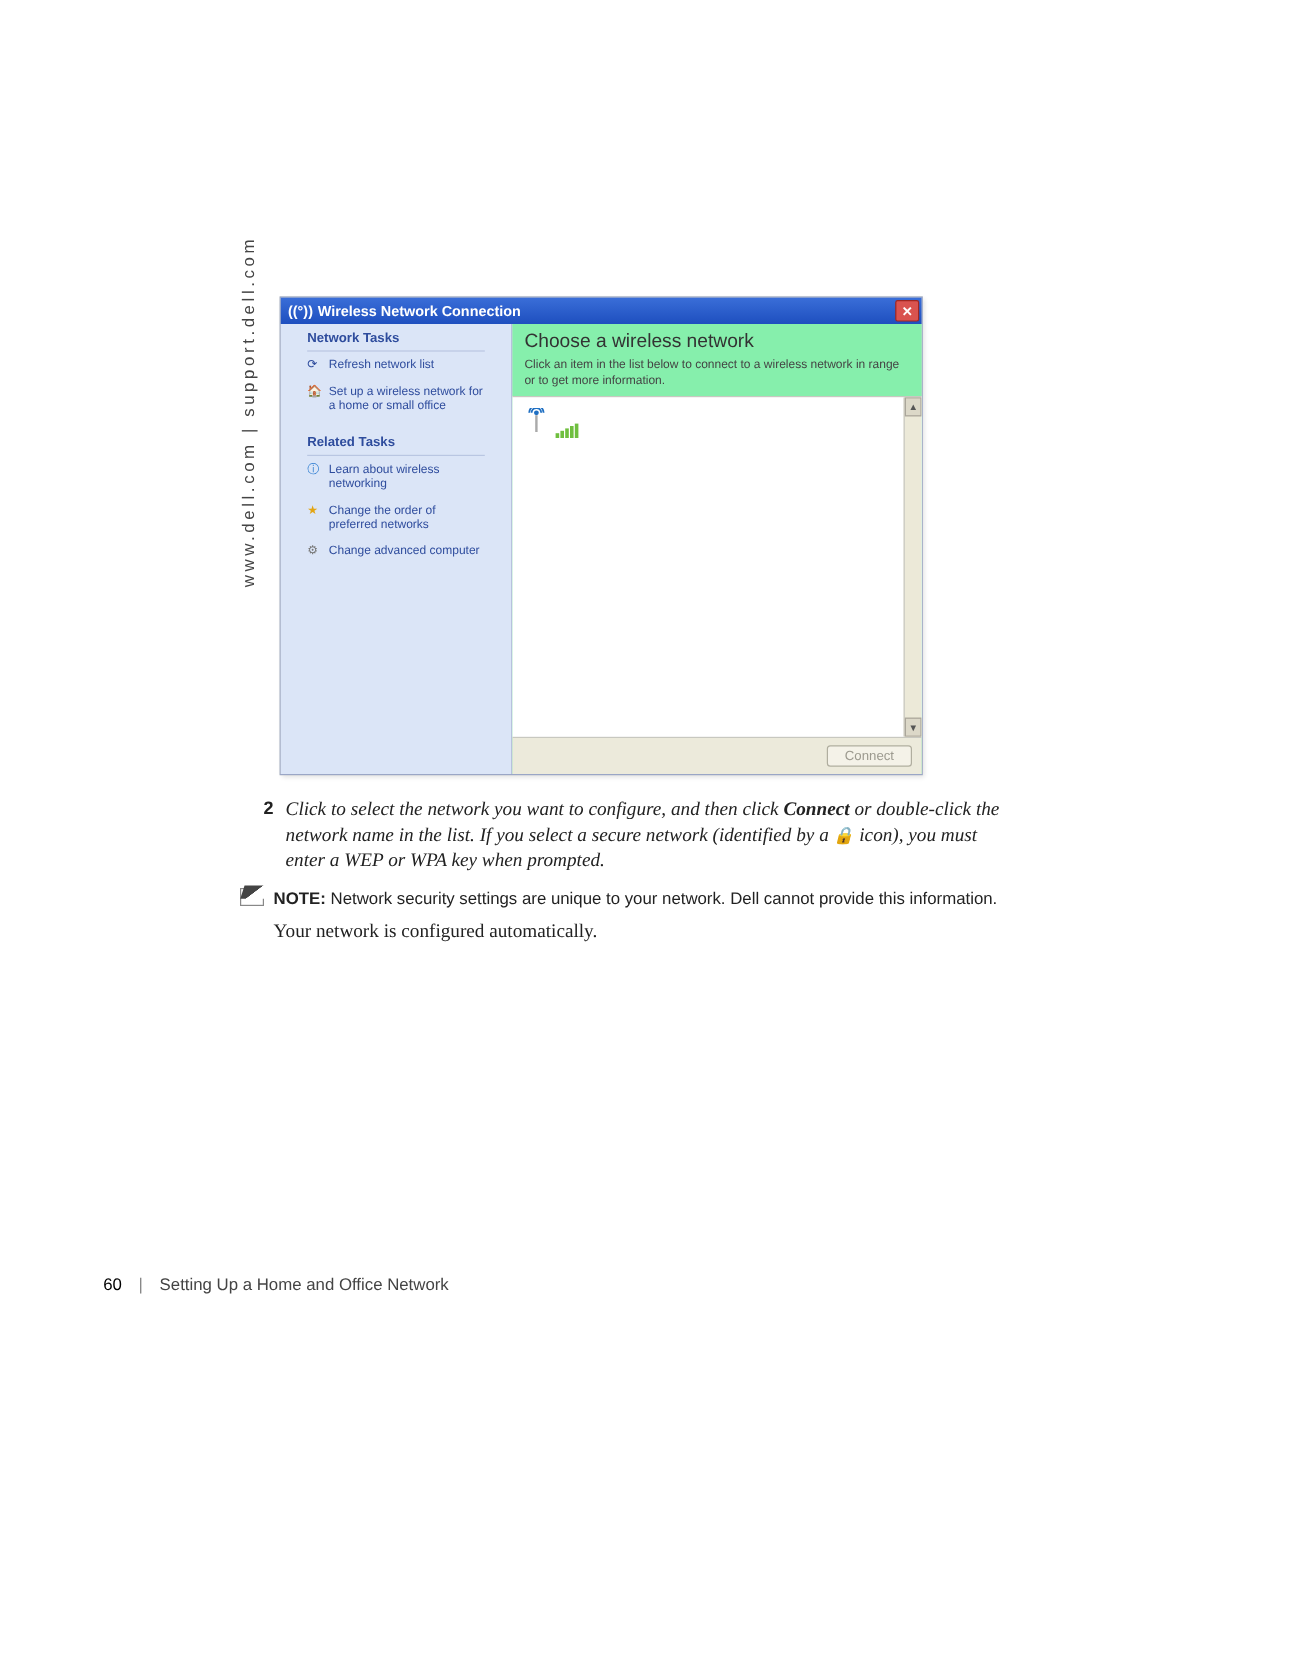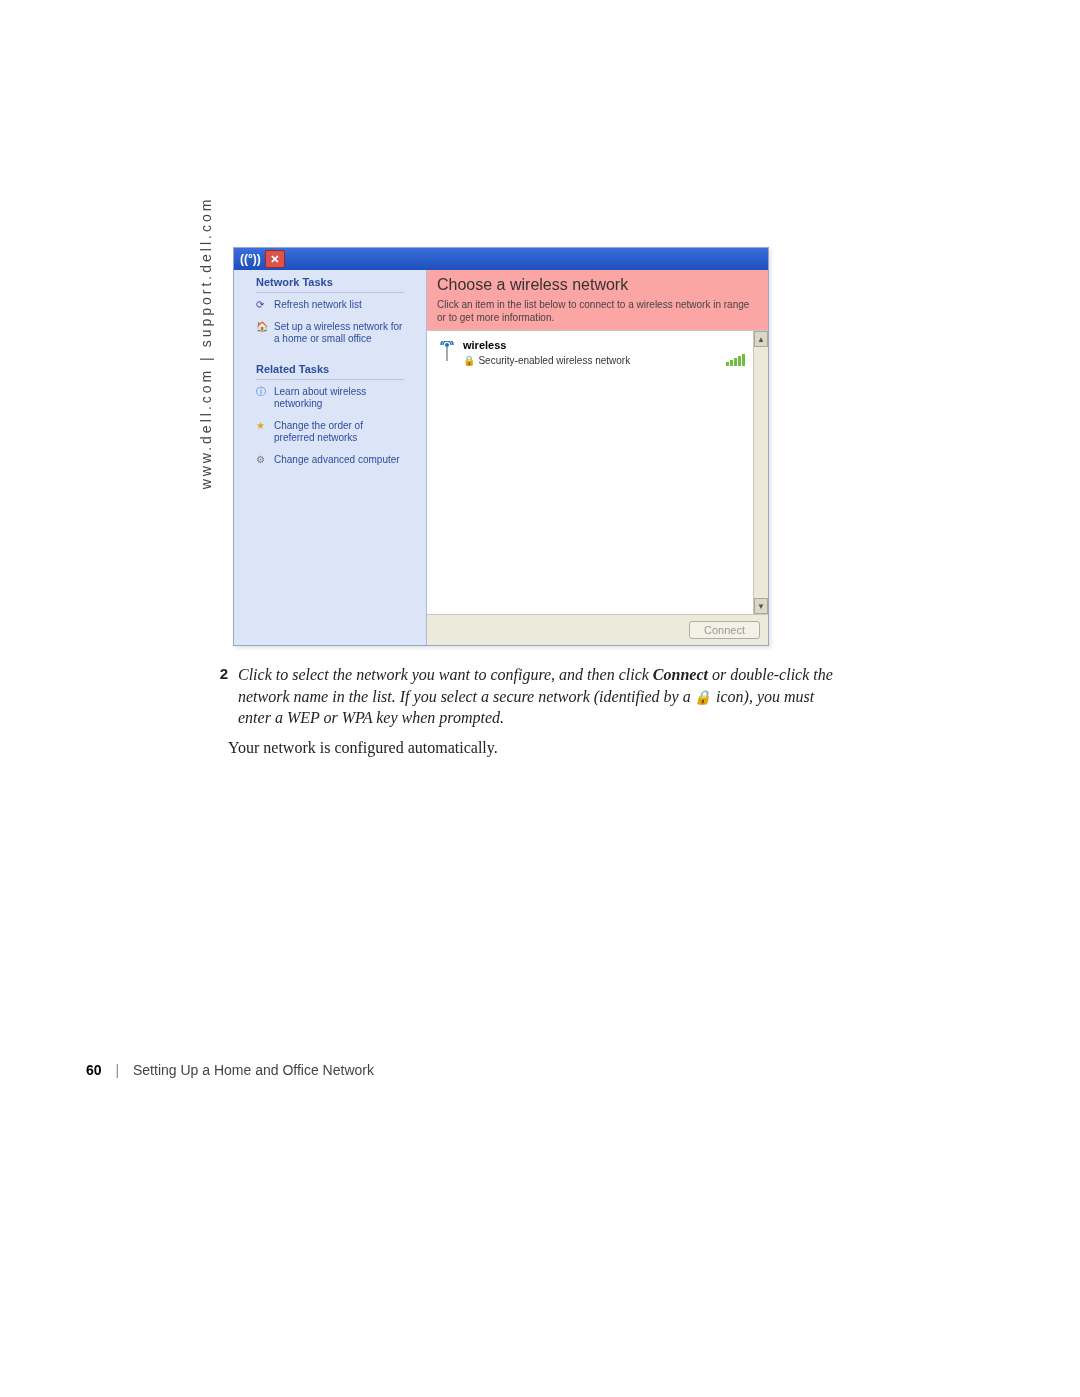--- a/index.html
+++ b/index.html
@@ -71,21 +71,21 @@
     border-right: 1px solid #aeb9d6;
     padding: 6px 22px;
     font-size: 10px;
   }
   .pane-hdr { font-weight: bold; color:#2e4c9d; font-size:11px; margin-bottom:4px; }
   .pane-sep { height:1px; background:#b9c6e2; margin: 3px 0 6px 0; }
   .pane-item { display:flex; align-items:flex-start; margin:4px 0 10px 0; color:#2e4c9d; line-height:1.2; }
   .pane-item .icn { width:14px; flex:none; margin-right:4px; }
   .pane-item .txt { flex:1; }
 
-  .rightpane { flex:1; background:#fca5a5; display:flex; flex-direction:column; }
+  .rightpane { flex:1; background:#86efac; display:flex; flex-direction:column; }
   .rp-head {
     padding: 6px 10px 4px 10px;
     font-family: "Trebuchet MS", Tahoma, sans-serif;
     font-size: 16px;
     color:#333;
   }
   .rp-sub { padding: 0 10px 6px 10px; font-size:10px; color:#444; line-height:1.3; }
   .rp-list {
     flex:1; border-top:1px solid #c8c8c0; border-bottom:1px solid #c8c8c0;
     margin: 0 0 0 0; overflow:hidden; position:relative; background:#fff;
@@ -135,34 +135,35 @@
     transform:skewX(-18deg);
   }
   .note-text { flex:1; font-family: Arial, Helvetica, sans-serif; font-size:14px; }
   .note-text .nlabel { font-weight:bold; }
   .para { margin-top:8px; }
 
   .lock-inline { color:#d28a00; font-size:14px; }
 
   
   .footer { position:absolute; left:86px; top:1062px; font-family: Arial, Helvetica, sans-serif; font-size:14px; color:#444; }
-  .footer .pn { font-weight:bold; color:#000; }
+  .footer .pn { font-weight:normal; color:#000; }
   .footer .sep { margin:0 10px; color:#888; }
 
 </style>
 </head>
 <body>
 
 <div class="page">
 
   <div class="side-url">www.dell.com | support.dell.com</div>
 
   <div class="shot">
     <div class="titlebar">
       <span class="tb-icon">((°))</span>
+      <span class="title-text">Wireless Network Connection</span>
       <div class="closebtn">✕</div>
     </div>
     <div class="shot-body">
       <div class="leftpane">
         <div class="pane-hdr">Network Tasks</div>
         <div class="pane-sep"></div>
         <div class="pane-item">
           <span class="icn">⟳</span>
           <span class="txt">Refresh network list</span>
         </div>
@@ -196,26 +197,20 @@
             <div class="net-item">
               <div class="ant">
                 <svg width="20" height="24" viewBox="0 0 20 24">
                     <g fill="none" stroke="#1f6fc2" stroke-width="1.5">
                       <path d="M6 4a4 4 0 0 1 8 0"></path>
                       <path d="M4 4a6 6 0 0 1 12 0"></path>
                     </g>
                     <circle cx="10" cy="4" r="2" fill="#1f6fc2"></circle>
                     <rect x="9" y="6" width="2" height="14" fill="#aaa"></rect>
                   </svg>
-              </div>
-              <div class="info">
-                <div class="nm">wireless</div>
-                <div class="sec">
-                  <span class="lock">🔒</span><span>Security-enabled wireless network</span>
-                </div>
               </div>
               <div class="bars">
                 <span class="b1"></span>
                   <span class="b2"></span>
                   <span class="b3"></span>
                   <span class="b4"></span>
                   <span class="b5"></span>
               </div>
             </div>
           </div>
@@ -234,20 +229,26 @@
 
   <div class="body-text">
 
     <div class="step">
       <div class="num">2</div>
       <div class="step-content">
         <span>Click to select the network you want to configure, and then click </span><b>Connect</b><span> or double-click the network name in the list. If you select a secure network (identified by a </span><span class="lock-inline">🔒</span><span> icon), you must enter a WEP or WPA key when prompted.</span>
       </div>
     </div>
 
+    <div class="note-row">
+      <div class="note-icon"></div>
+      <div class="note-text">
+        <span class="nlabel">NOTE: </span><span>Network security settings are unique to your network. Dell cannot provide this information.</span>
+      </div>
+    </div>
 
     <div class="para" style="margin-left:28px">Your network is configured automatically.</div>
 
 
 
   </div>
 
   <div class="footer">
     <span class="pn">60</span>
     <span class="sep">|</span>

